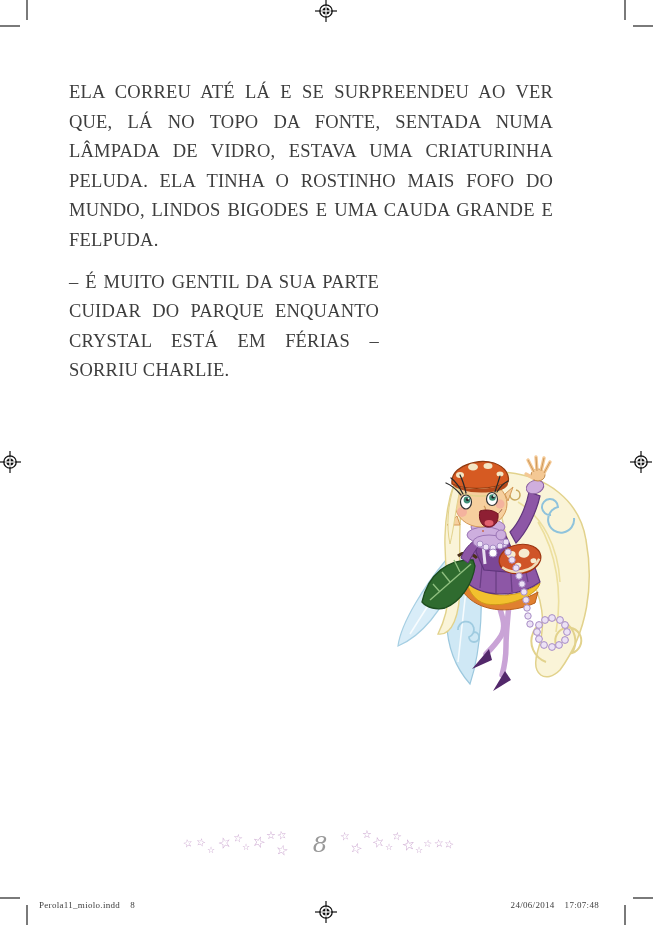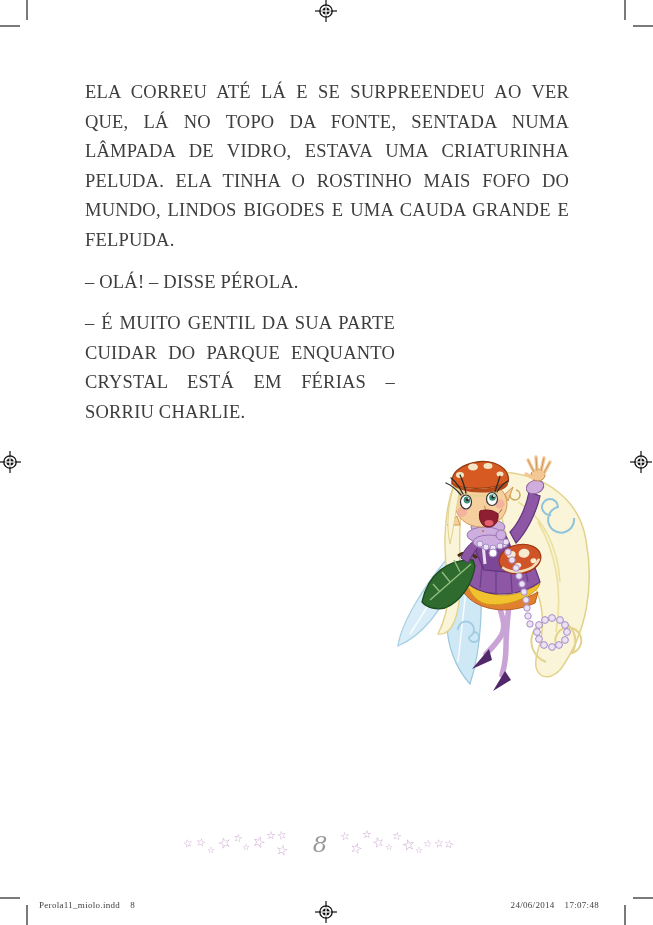--- a/index.html
+++ b/index.html
@@ -5,21 +5,21 @@
   html,body{margin:0;padding:0;background:#ffffff;}
   .canvas{position:relative;width:653px;height:925px;background:#ffffff;overflow:hidden;
           font-family:"Liberation Serif",serif;}
   
   .crop{position:absolute;background:#7a7a7a;}
   .crop.v{width:2px;height:20px;}
   .crop.h{height:2px;width:20px;}
   
   .reg{position:absolute;width:22px;height:22px;}
   
-  .text-block{position:absolute;left:85px;top:78px;width:484px;color:#3d3d3d;
+  .text-block{position:absolute;left:69px;top:78px;width:484px;color:#3d3d3d;
               font-size:18.5px;line-height:29.6px;letter-spacing:0.2px;text-align:justify;}
   .text-block p{margin:0 0 12px 0;}
   .text-block p.narrow{width:310px;}
   
   .fairy{position:absolute;left:388px;top:432px;width:245px;height:285px;}
   
   .orn{position:absolute;left:0;top:0;width:653px;height:925px;pointer-events:none;}
   .star{position:absolute;line-height:1;font-family:"DejaVu Sans",sans-serif;}
   .page-num{position:absolute;left:308px;top:831px;width:24px;text-align:center;
             font-family:"DejaVu Serif",serif;font-style:italic;font-size:23px;color:#9a9a9a;}
@@ -72,21 +72,20 @@
       <line x1="11" y1="0" x2="11" y2="22" stroke="#111" stroke-width="1.2"></line>
       <line x1="0" y1="11" x2="22" y2="11" stroke="#111" stroke-width="1.2"></line>
       <circle cx="11" cy="11" r="6.2" fill="none" stroke="#111" stroke-width="1.3"></circle>
       <circle cx="11" cy="11" r="3.6" fill="#111"></circle>
       <line x1="11" y1="6" x2="11" y2="16" stroke="#fff" stroke-width="1.3"></line>
       <line x1="6" y1="11" x2="16" y2="11" stroke="#fff" stroke-width="1.3"></line>
     </svg>
 
   <div class="text-block">
     <p>ELA CORREU ATÉ LÁ E SE SURPREENDEU AO VER QUE, LÁ NO TOPO DA FONTE, SENTADA NUMA LÂMPADA DE VIDRO, ESTAVA UMA CRIATURINHA PELUDA. ELA TINHA O ROSTINHO MAIS FOFO DO MUNDO, LINDOS BIGODES E UMA CAUDA GRANDE E FELPUDA.</p>
-    <p>– OLÁ! – DISSE PÉROLA.</p>
     <p class="narrow">– É MUITO GENTIL DA SUA PARTE CUIDAR DO PARQUE ENQUANTO CRYSTAL ESTÁ EM FÉRIAS – SORRIU CHARLIE.</p>
   </div>
 
   <svg class="fairy" viewBox="0 0 245 285">
 
     <g>
       <path d="M58,128 C38,152 13,190 10,214 C34,204 56,176 64,150 L67,136 Z" fill="#d9edf8" stroke="#a6cfe3" stroke-width="1.2"></path>
       <path d="M72,122 C55,165 50,216 82,252 C94,216 96,162 90,128 Z" fill="#cfe8f5" stroke="#9cc8de" stroke-width="1.2"></path>
       <path d="M60,142 L22,202 M66,150 L44,224 M80,140 L70,230" stroke="#ffffff" stroke-width="1.6" fill="none" opacity="0.8"></path>
       <path d="M70,198 a8,8 0 1 1 11,7 a5,5 0 1 0 5,-5" fill="none" stroke="#9fcbe0" stroke-width="1.8"></path>

